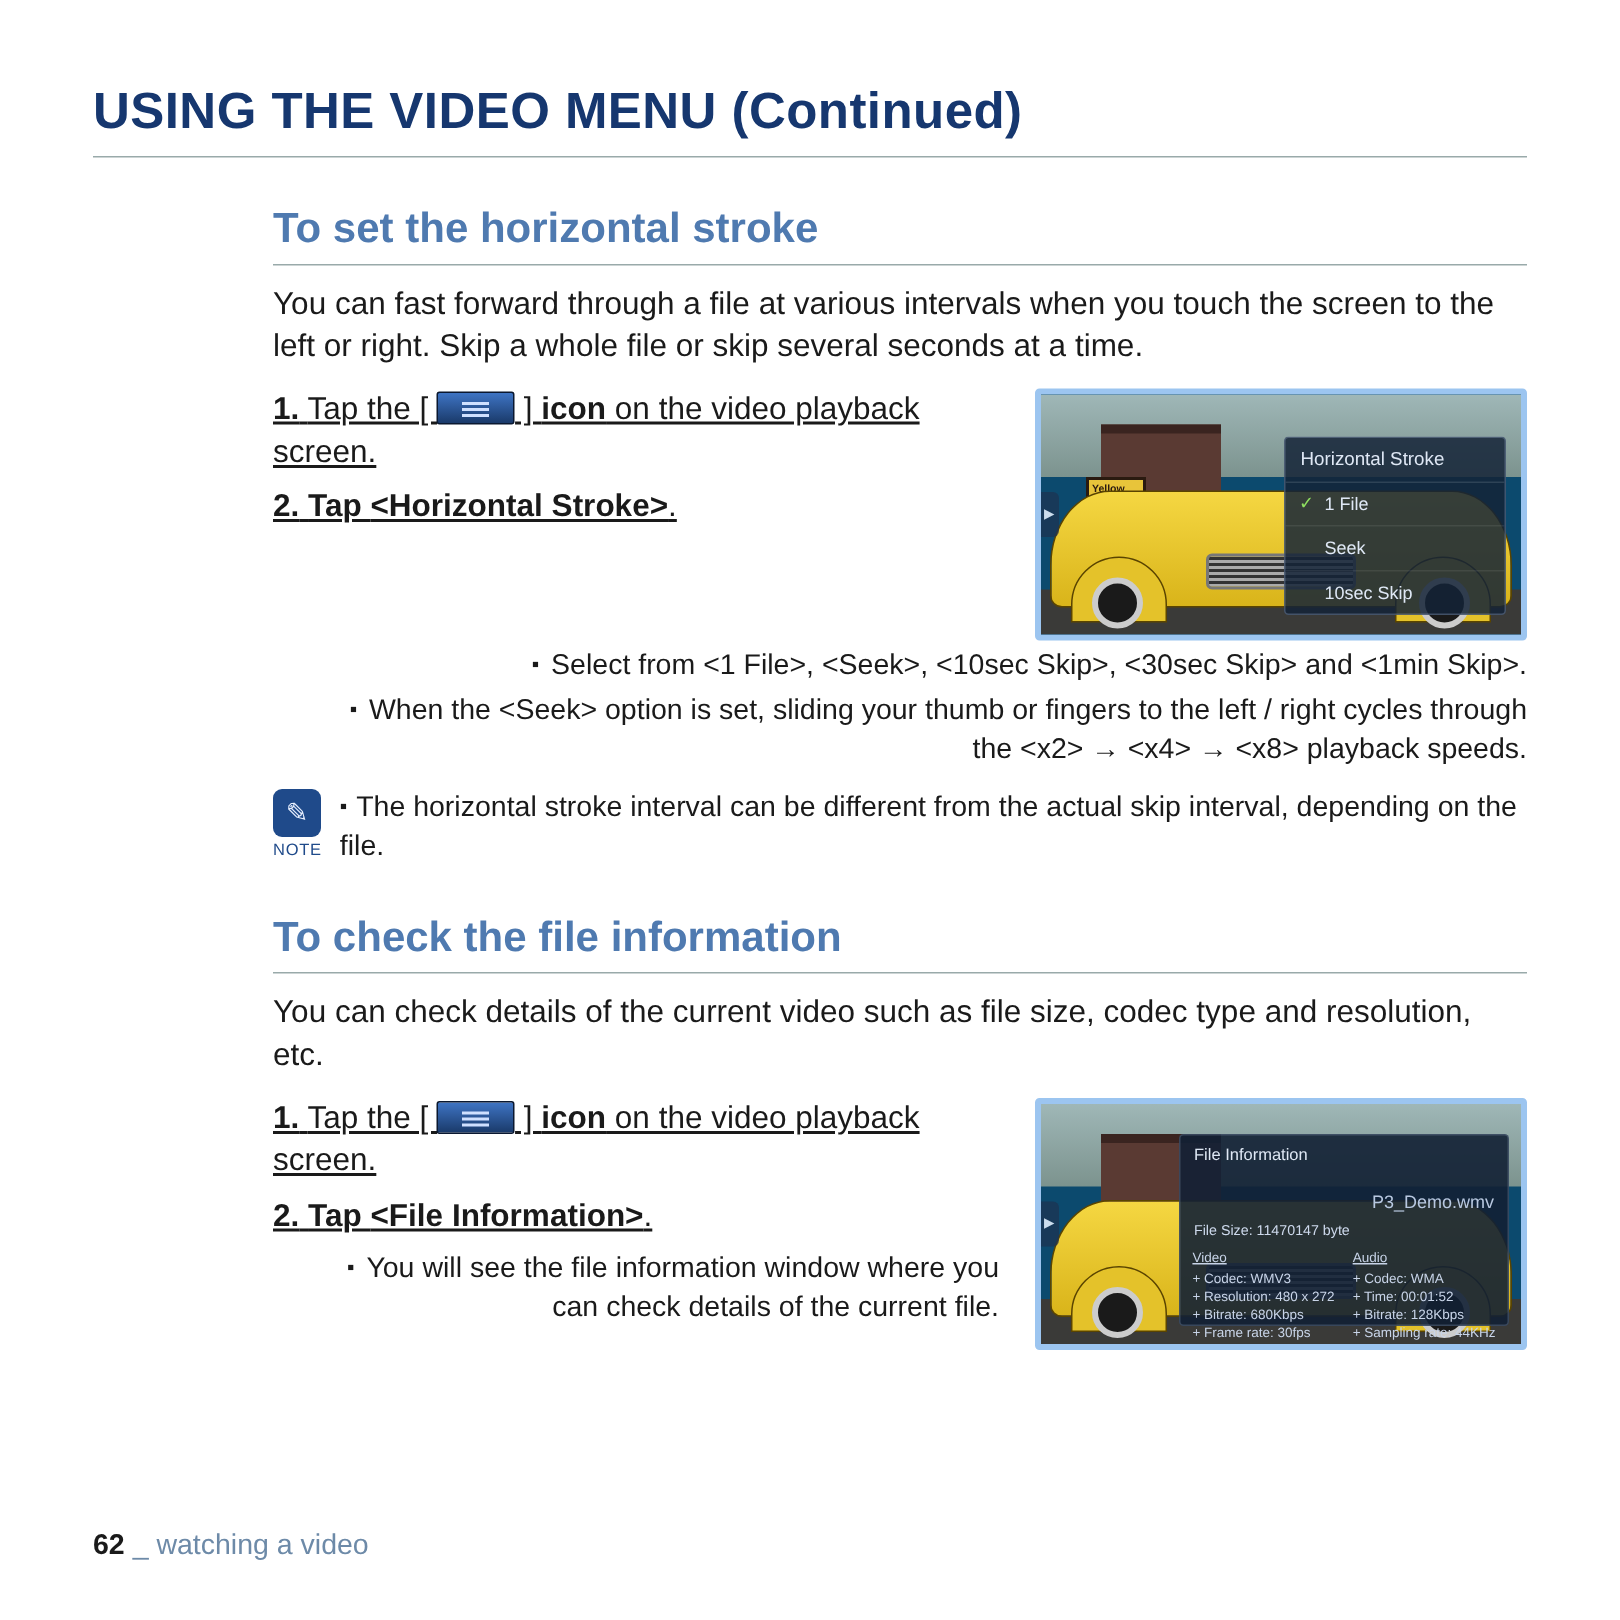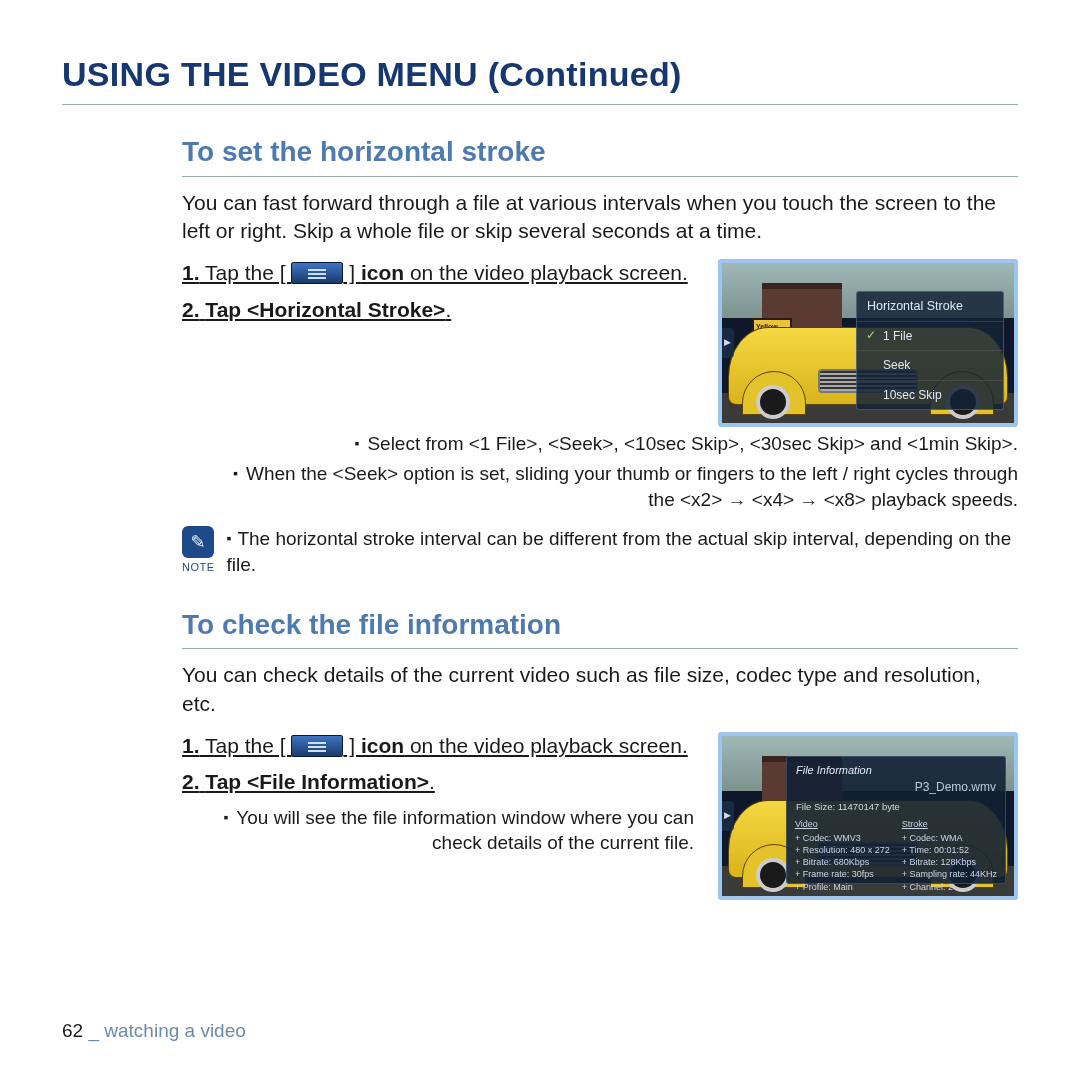--- a/index.html
+++ b/index.html
@@ -67,26 +67,26 @@
     width: 32px; height: 32px; border-radius: 6px;
     background: #1f4a8a; display: flex; align-items: center; justify-content: center;
     color: #e8f0ff; font-size: 18px;
   }
   .note-badge .nlabel { font-size: 11px; color: #1f4a8a; letter-spacing: 0.5px; margin-top: 2px; }
   .note-text { font-size: 19px; }
   .note-text::before { content: "▪ "; font-size: 14px; position: relative; top: -2px; margin-right: 2px; }
 
   
   .shot {
-    width: 300px; height: 168px;
+    width: 328px; height: 168px;
     border: 4px solid #9cc5f0;
     border-radius: 3px;
     position: relative;
     overflow: hidden;
-    background: #0f172a;
+    background: #0c4a6e;
   }
   .shot .sky { position: absolute; left:0; right:0; top:0; height:55px; background: linear-gradient(#9fb7b7, #7c938e); }
   .shot .bldg { position: absolute; left:40px; top:20px; width:80px; height:70px; background:#5a3a33; border-top:6px solid #3a2420; }
   .shot .sign { position: absolute; left:30px; top:55px; width:40px; height:34px; background:#e8c43a; border:2px solid #2a1a10; font-size:7px; color:#2a1a10; padding:3px 2px; line-height:1.1; font-weight:bold; }
   .shot .road { position:absolute; left:0; right:0; bottom:0; height:30px; background:#3a3a38; }
   .shot .car {
     position:absolute; left:6px; right:6px; bottom:18px; height:78px;
     background: linear-gradient(#f5d742, #d9b41a);
     border-radius: 40px 40px 8px 8px / 50px 50px 8px 8px;
     border: 1px solid #5a4400;
@@ -117,33 +117,33 @@
 
   
   .info-pop {
     position:absolute; right:8px; top:20px; width:220px; bottom:12px;
     background: rgba(18,32,52,0.9);
     border: 1px solid rgba(200,220,255,0.2);
     border-radius: 3px;
     color:#dfe8f5; font-size:10px;
     padding:6px 9px;
   }
-  .info-pop .ih { font-size:11px; margin-bottom:1px;font-style:italic; }
+  .info-pop .ih { font-size:11px; margin-bottom:15px; }
   .info-pop .fn { font-size:12px; color:#b8c8e0; margin-bottom:6px;text-align:right; }
   .info-pop .fs { font-size:9.5px; color:#cdd9ec; margin-bottom:4px; }
   .info-grid { display:flex; gap:12px; font-size:9px; color:#c8d4e8;justify-content:center; }
   .info-grid .col { flex:1; }
   .info-grid .gh { text-decoration: underline; margin-bottom:2px; }
   .info-grid .ln { white-space: nowrap; }
 
   .footer {
     position:absolute; left:62px; bottom:36px;
     font-size:19px;
   }
-  .footer .pg { color:#1a1a1a; font-weight:normal; }
+  .footer .pg { color:#1a1a1a; font-weight:bold; }
   .footer .sep { color:#6d8aa8; }
   .footer .chap { color:#6d8aa8; }
 </style>
 </head>
 <body>
 
 <h1 class="page-title">USING THE VIDEO MENU (Continued)</h1>
 
 <div class="section">
   <h2 class="section-title">To set the horizontal stroke</h2>
@@ -240,21 +240,21 @@
           <div class="info-grid">
             <div class="col">
               <div class="gh">Video</div>
               <div class="ln">+ Codec: WMV3</div>
               <div class="ln">+ Resolution: 480 x 272</div>
               <div class="ln">+ Bitrate: 680Kbps</div>
               <div class="ln">+ Frame rate: 30fps</div>
               <div class="ln">+ Profile: Main</div>
             </div>
             <div class="col">
-              <div class="gh">Stroke</div>
+              <div class="gh">Audio</div>
               <div class="ln">+ Codec: WMA</div>
               <div class="ln">+ Time: 00:01:52</div>
               <div class="ln">+ Bitrate: 128Kbps</div>
               <div class="ln">+ Sampling rate: 44KHz</div>
               <div class="ln">+ Channel: 2</div>
             </div>
           </div>
         </div>
       </div>
     </div>

